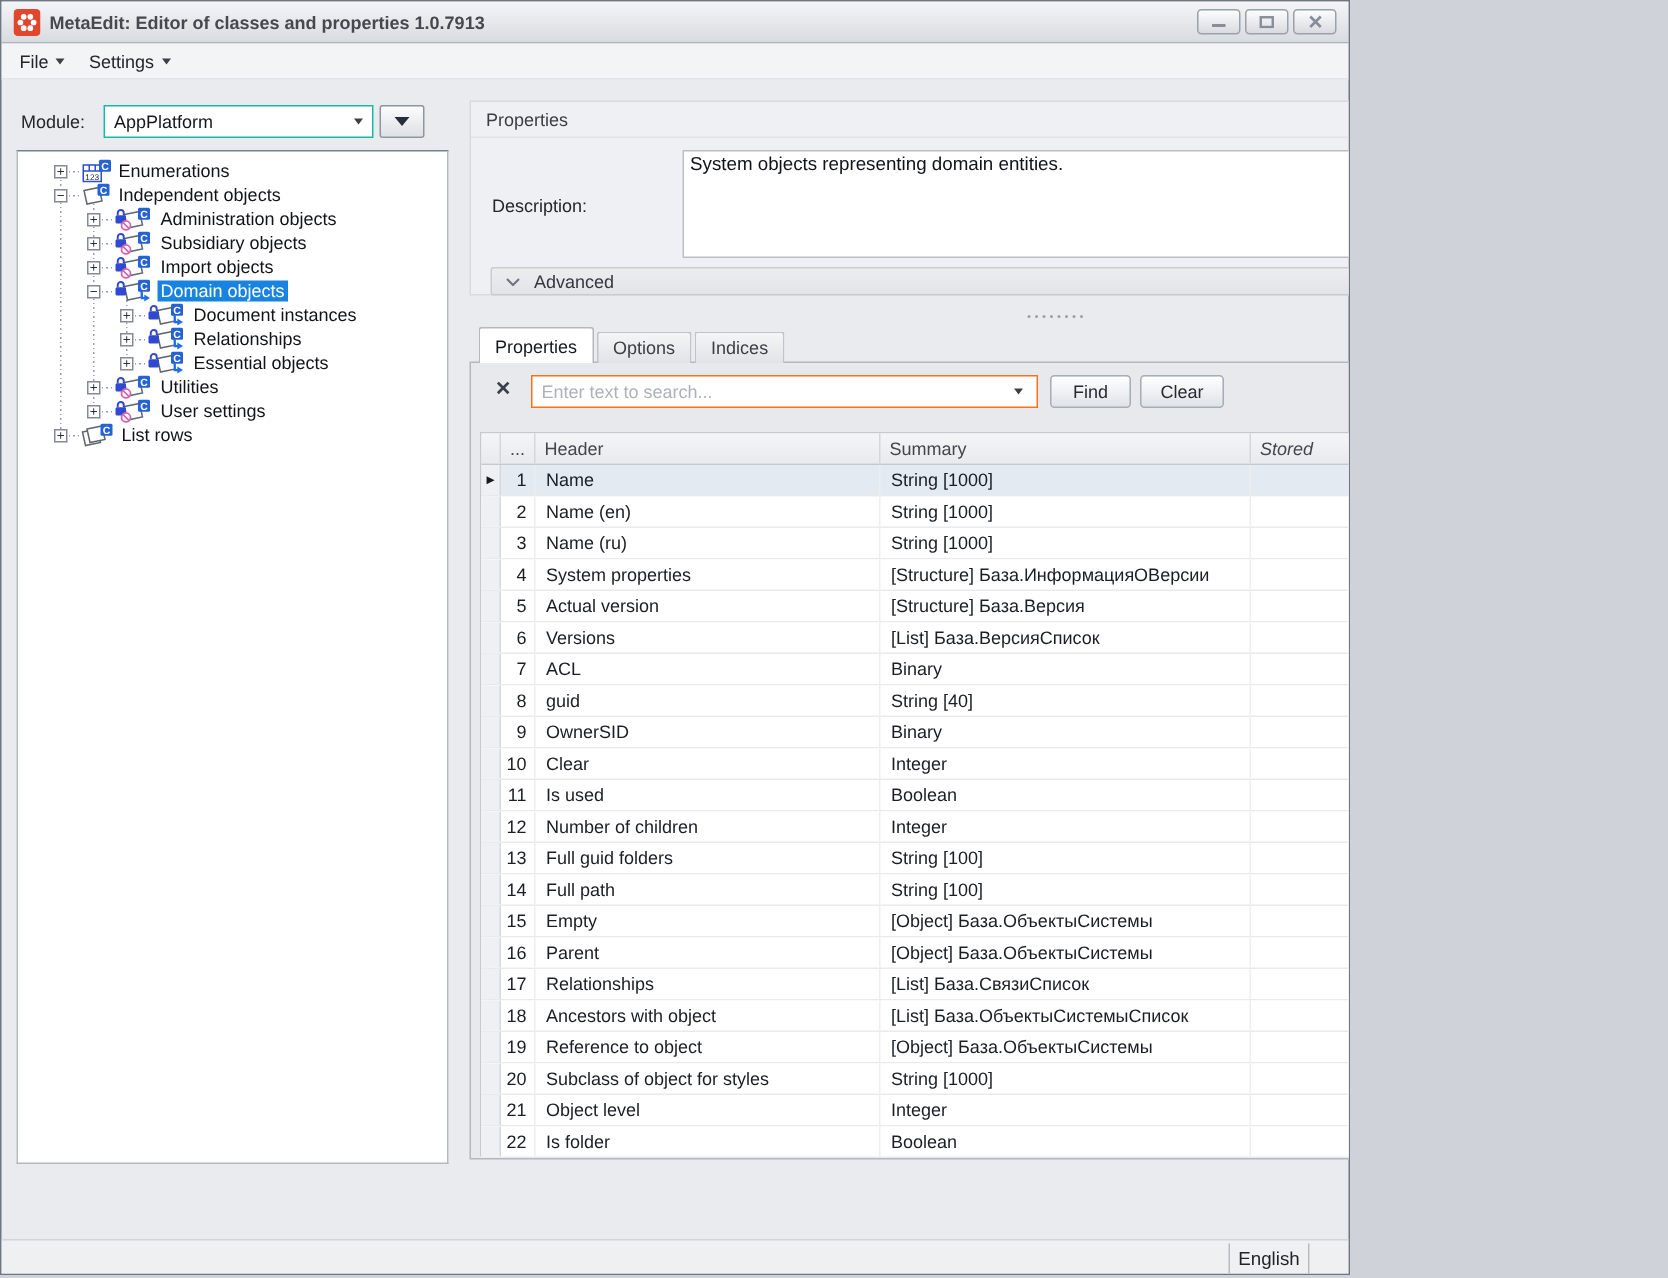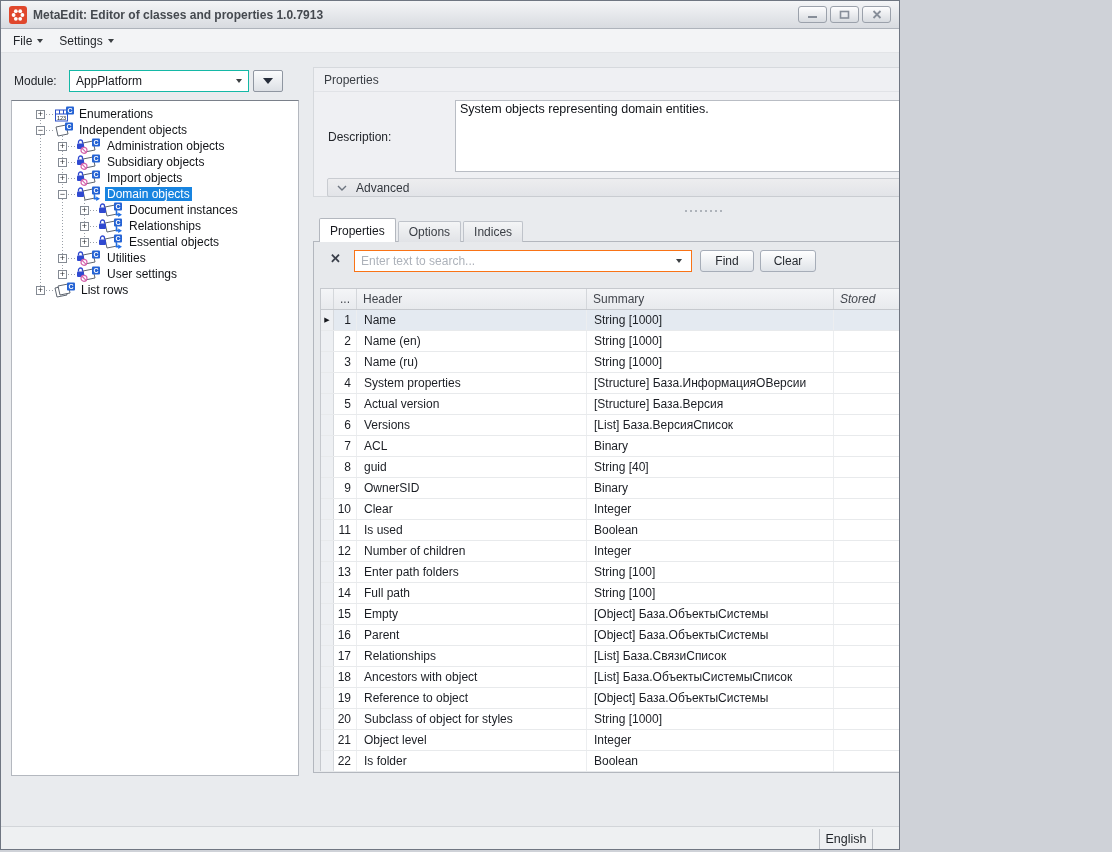--- a/index.html
+++ b/index.html
@@ -582,21 +582,21 @@
     <span class="c-num">12</span>
     <span class="c-head">Number of children</span>
     <span class="c-sum">Integer</span>
     <span class="c-stored">
       <span class="cb"></span>
     </span>
   </div>
           <div class="grow">
     <span class="c-ind"></span>
     <span class="c-num">13</span>
-    <span class="c-head">Enter path folders</span>
+    <span class="c-head">Full guid folders</span>
     <span class="c-sum">String [100]</span>
     <span class="c-stored">
       <span class="cb"></span>
     </span>
   </div>
           <div class="grow">
     <span class="c-ind"></span>
     <span class="c-num">14</span>
     <span class="c-head">Full path</span>
     <span class="c-sum">String [100]</span>

